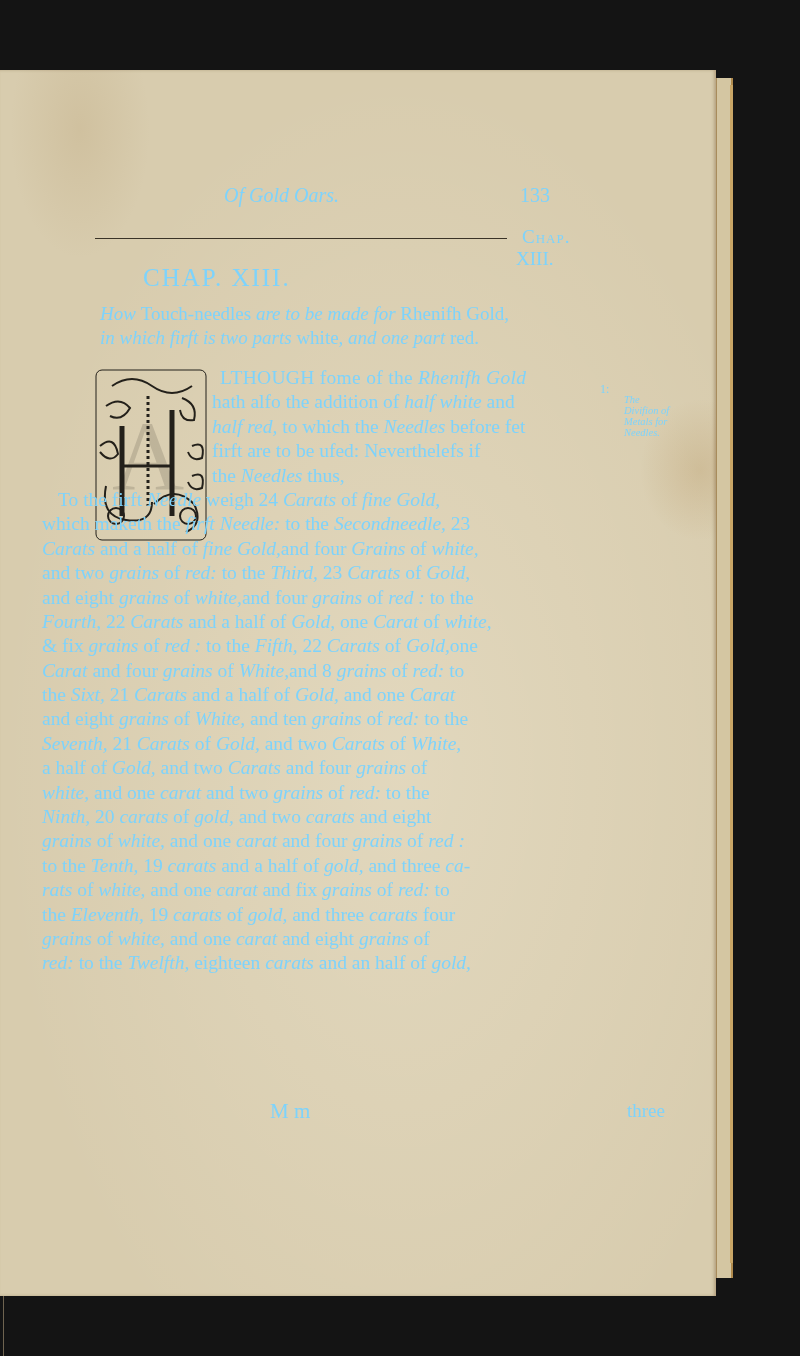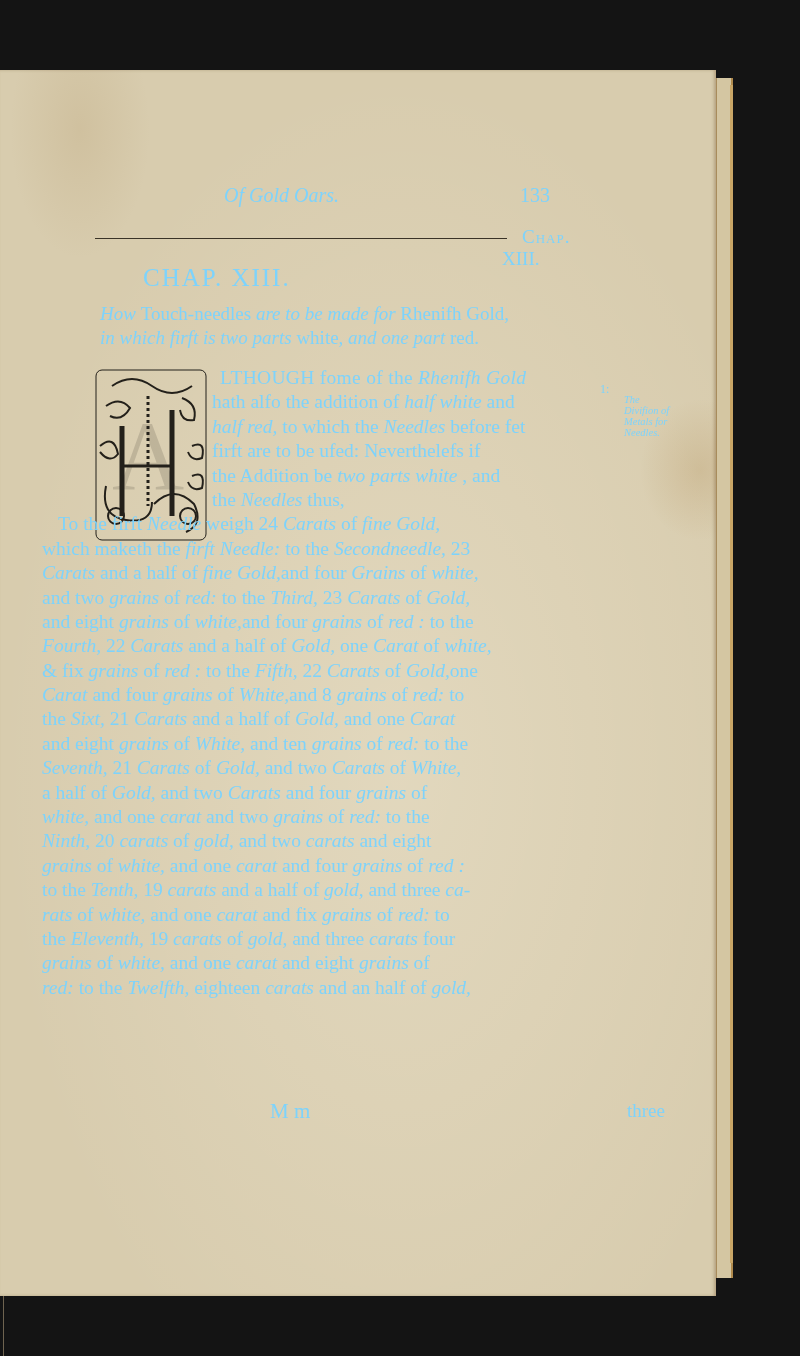--- a/index.html
+++ b/index.html
@@ -34,21 +34,21 @@
   }
   .ink { color: #7dd3fc; }
   .abs { position: absolute; white-space: nowrap; }
   .running-head { left: 224px; top: 184px; font-size: 20px; font-style: italic; }
   .folio { left: 520px; top: 184px; font-size: 20px; }
   .head-rule {
     position: absolute; left: 95px; top: 238px; width: 412px; height: 1px;
     background: #3a3327;
   }
   .chap-side { left: 522px; top: 226px; font-size: 19px; font-variant: small-caps; letter-spacing: 1px; }
-  .chap-side-num { left: 502px; top: 248px; font-size: 19px; }
+  .chap-side-num { left: 516px; top: 248px; font-size: 19px; }
   .chap-title { left: 143px; top: 264px; font-size: 25px; letter-spacing: 2px; }
   .subtitle { left: 100px; top: 302px; font-size: 19px; line-height: 24px; width: 560px; white-space: normal; }
   .drop-cap {
     position: absolute; left: 92px; top: 366px; width: 118px; height: 178px;
   }
   .body-text {
     position: absolute; left: 42px; top: 366px; width: 620px;
     font-size: 19.5px; line-height: 24.4px;
   }
   .line { display: block; white-space: nowrap; height: 24.4px; }
@@ -105,21 +105,20 @@
     <path d="M100 110 q14 -6 10 12 q-10 4 -14 -6"></path>
   </g>
   <text x="56" y="124" font-size="100" text-anchor="middle" fill="#23201a" opacity="0.15" font-family="Liberation Serif, serif">A</text>
 </svg>
 
 <div class="body-text ink" id="body">
     <div class="line first-line"><span>LTHOUGH </span><span>fome of the </span><span class="it">Rhenifh Gold</span></div>
     <div class="line indent-cap"><span>hath alfo the addition of </span><span class="it">half white </span><span>and</span></div>
     <div class="line indent-cap"><span class="it">half red, </span><span>to which the </span><span class="it">Needles </span><span>before fet</span></div>
     <div class="line indent-cap"><span>firft are to be ufed: Neverthelefs if</span></div>
-    <div class="line indent-cap"><span>the Addition be </span><span class="it">two parts white</span><span> , and</span></div>
     <div class="line indent-cap"><span>the </span><span class="it">Needles </span><span>thus,</span></div>
     <div class="line para-indent"><span>To the firft </span><span class="it">Needle </span><span>weigh 24 </span><span class="it">Carats </span><span>of </span><span class="it">fine Gold,</span></div>
     <div class="line"><span>which maketh the </span><span class="it">firft Needle: </span><span>to the </span><span class="it">Secondneedle, </span><span>23</span></div>
     <div class="line"><span class="it">Carats </span><span>and a half of </span><span class="it">fine Gold,</span><span>and four </span><span class="it">Grains </span><span>of </span><span class="it">white,</span></div>
     <div class="line"><span>and two </span><span class="it">grains </span><span>of </span><span class="it">red: </span><span>to the </span><span class="it">Third, </span><span>23 </span><span class="it">Carats </span><span>of </span><span class="it">Gold,</span></div>
     <div class="line"><span>and eight </span><span class="it">grains </span><span>of </span><span class="it">white,</span><span>and four </span><span class="it">grains </span><span>of </span><span class="it">red : </span><span>to the</span></div>
     <div class="line"><span class="it">Fourth, </span><span>22 </span><span class="it">Carats </span><span>and a half of </span><span class="it">Gold, </span><span>one </span><span class="it">Carat </span><span>of </span><span class="it">white,</span></div>
     <div class="line"><span>&amp; fix </span><span class="it">grains </span><span>of </span><span class="it">red : </span><span>to the </span><span class="it">Fifth, </span><span>22 </span><span class="it">Carats </span><span>of </span><span class="it">Gold,</span><span>one</span></div>
     <div class="line"><span class="it">Carat </span><span>and four </span><span class="it">grains </span><span>of </span><span class="it">White,</span><span>and 8 </span><span class="it">grains </span><span>of </span><span class="it">red: </span><span>to</span></div>
     <div class="line"><span>the </span><span class="it">Sixt, </span><span>21 </span><span class="it">Carats </span><span>and a half of </span><span class="it">Gold, </span><span>and one </span><span class="it">Carat</span></div>

